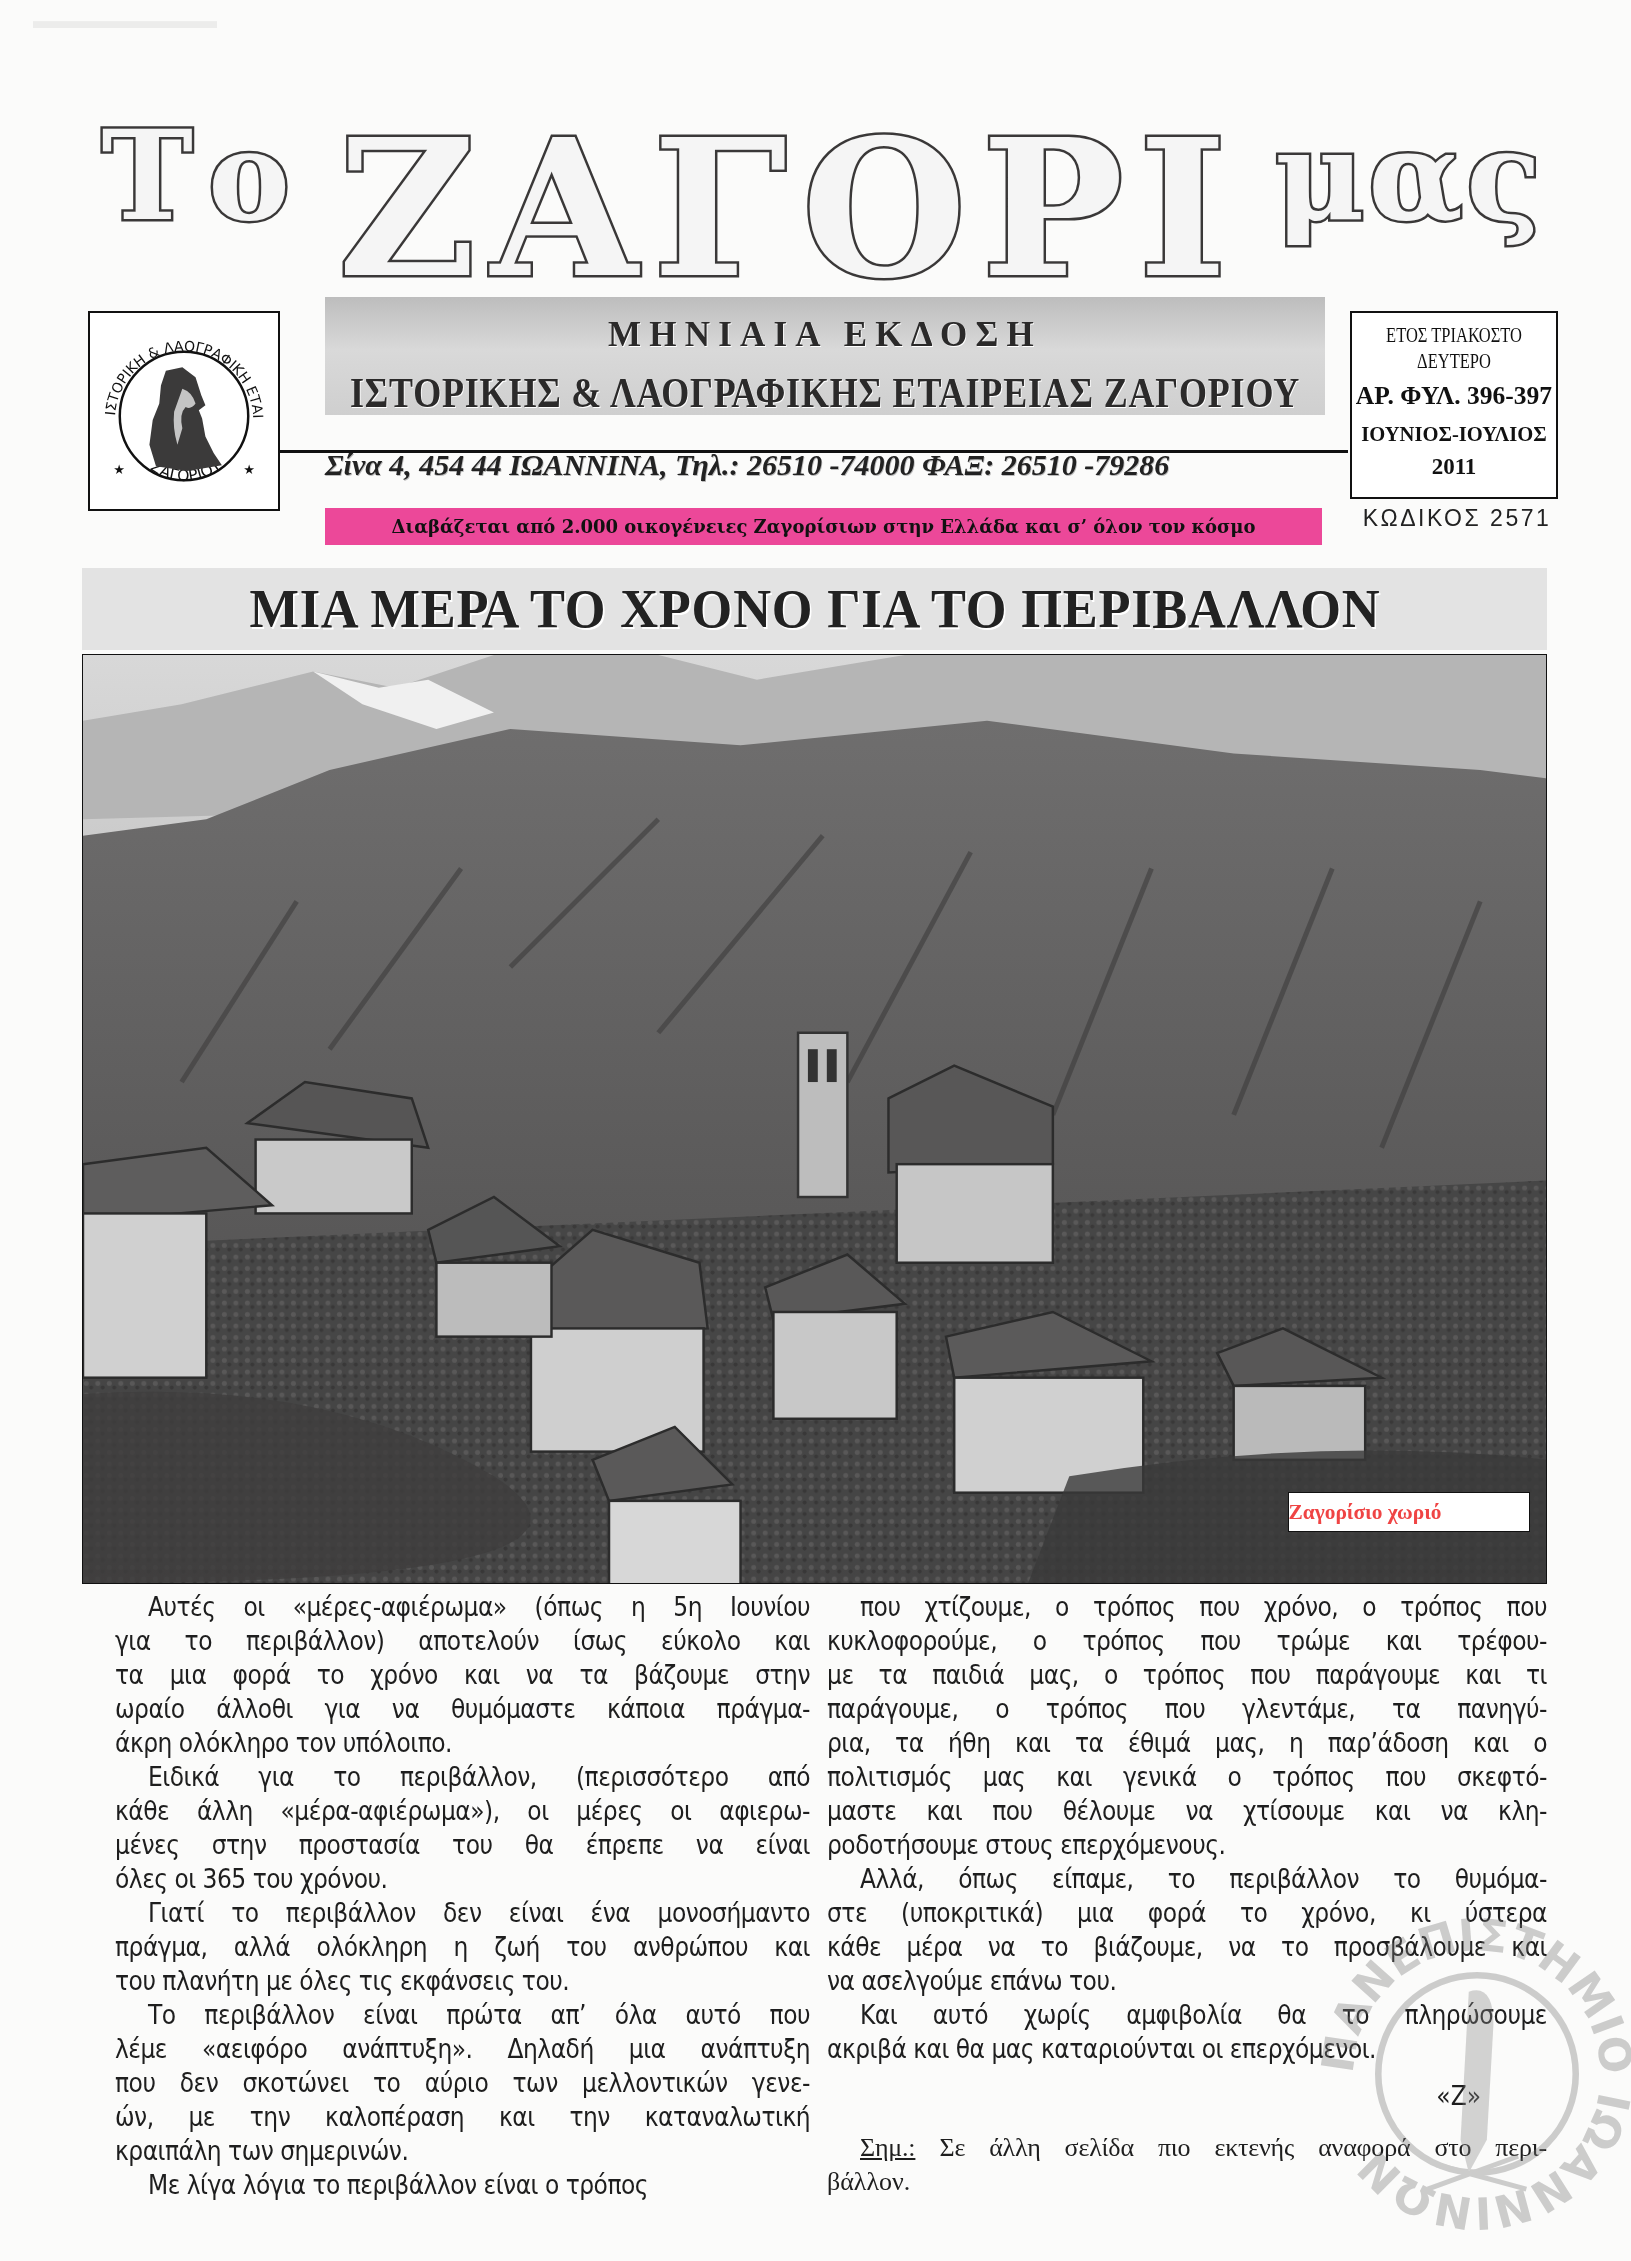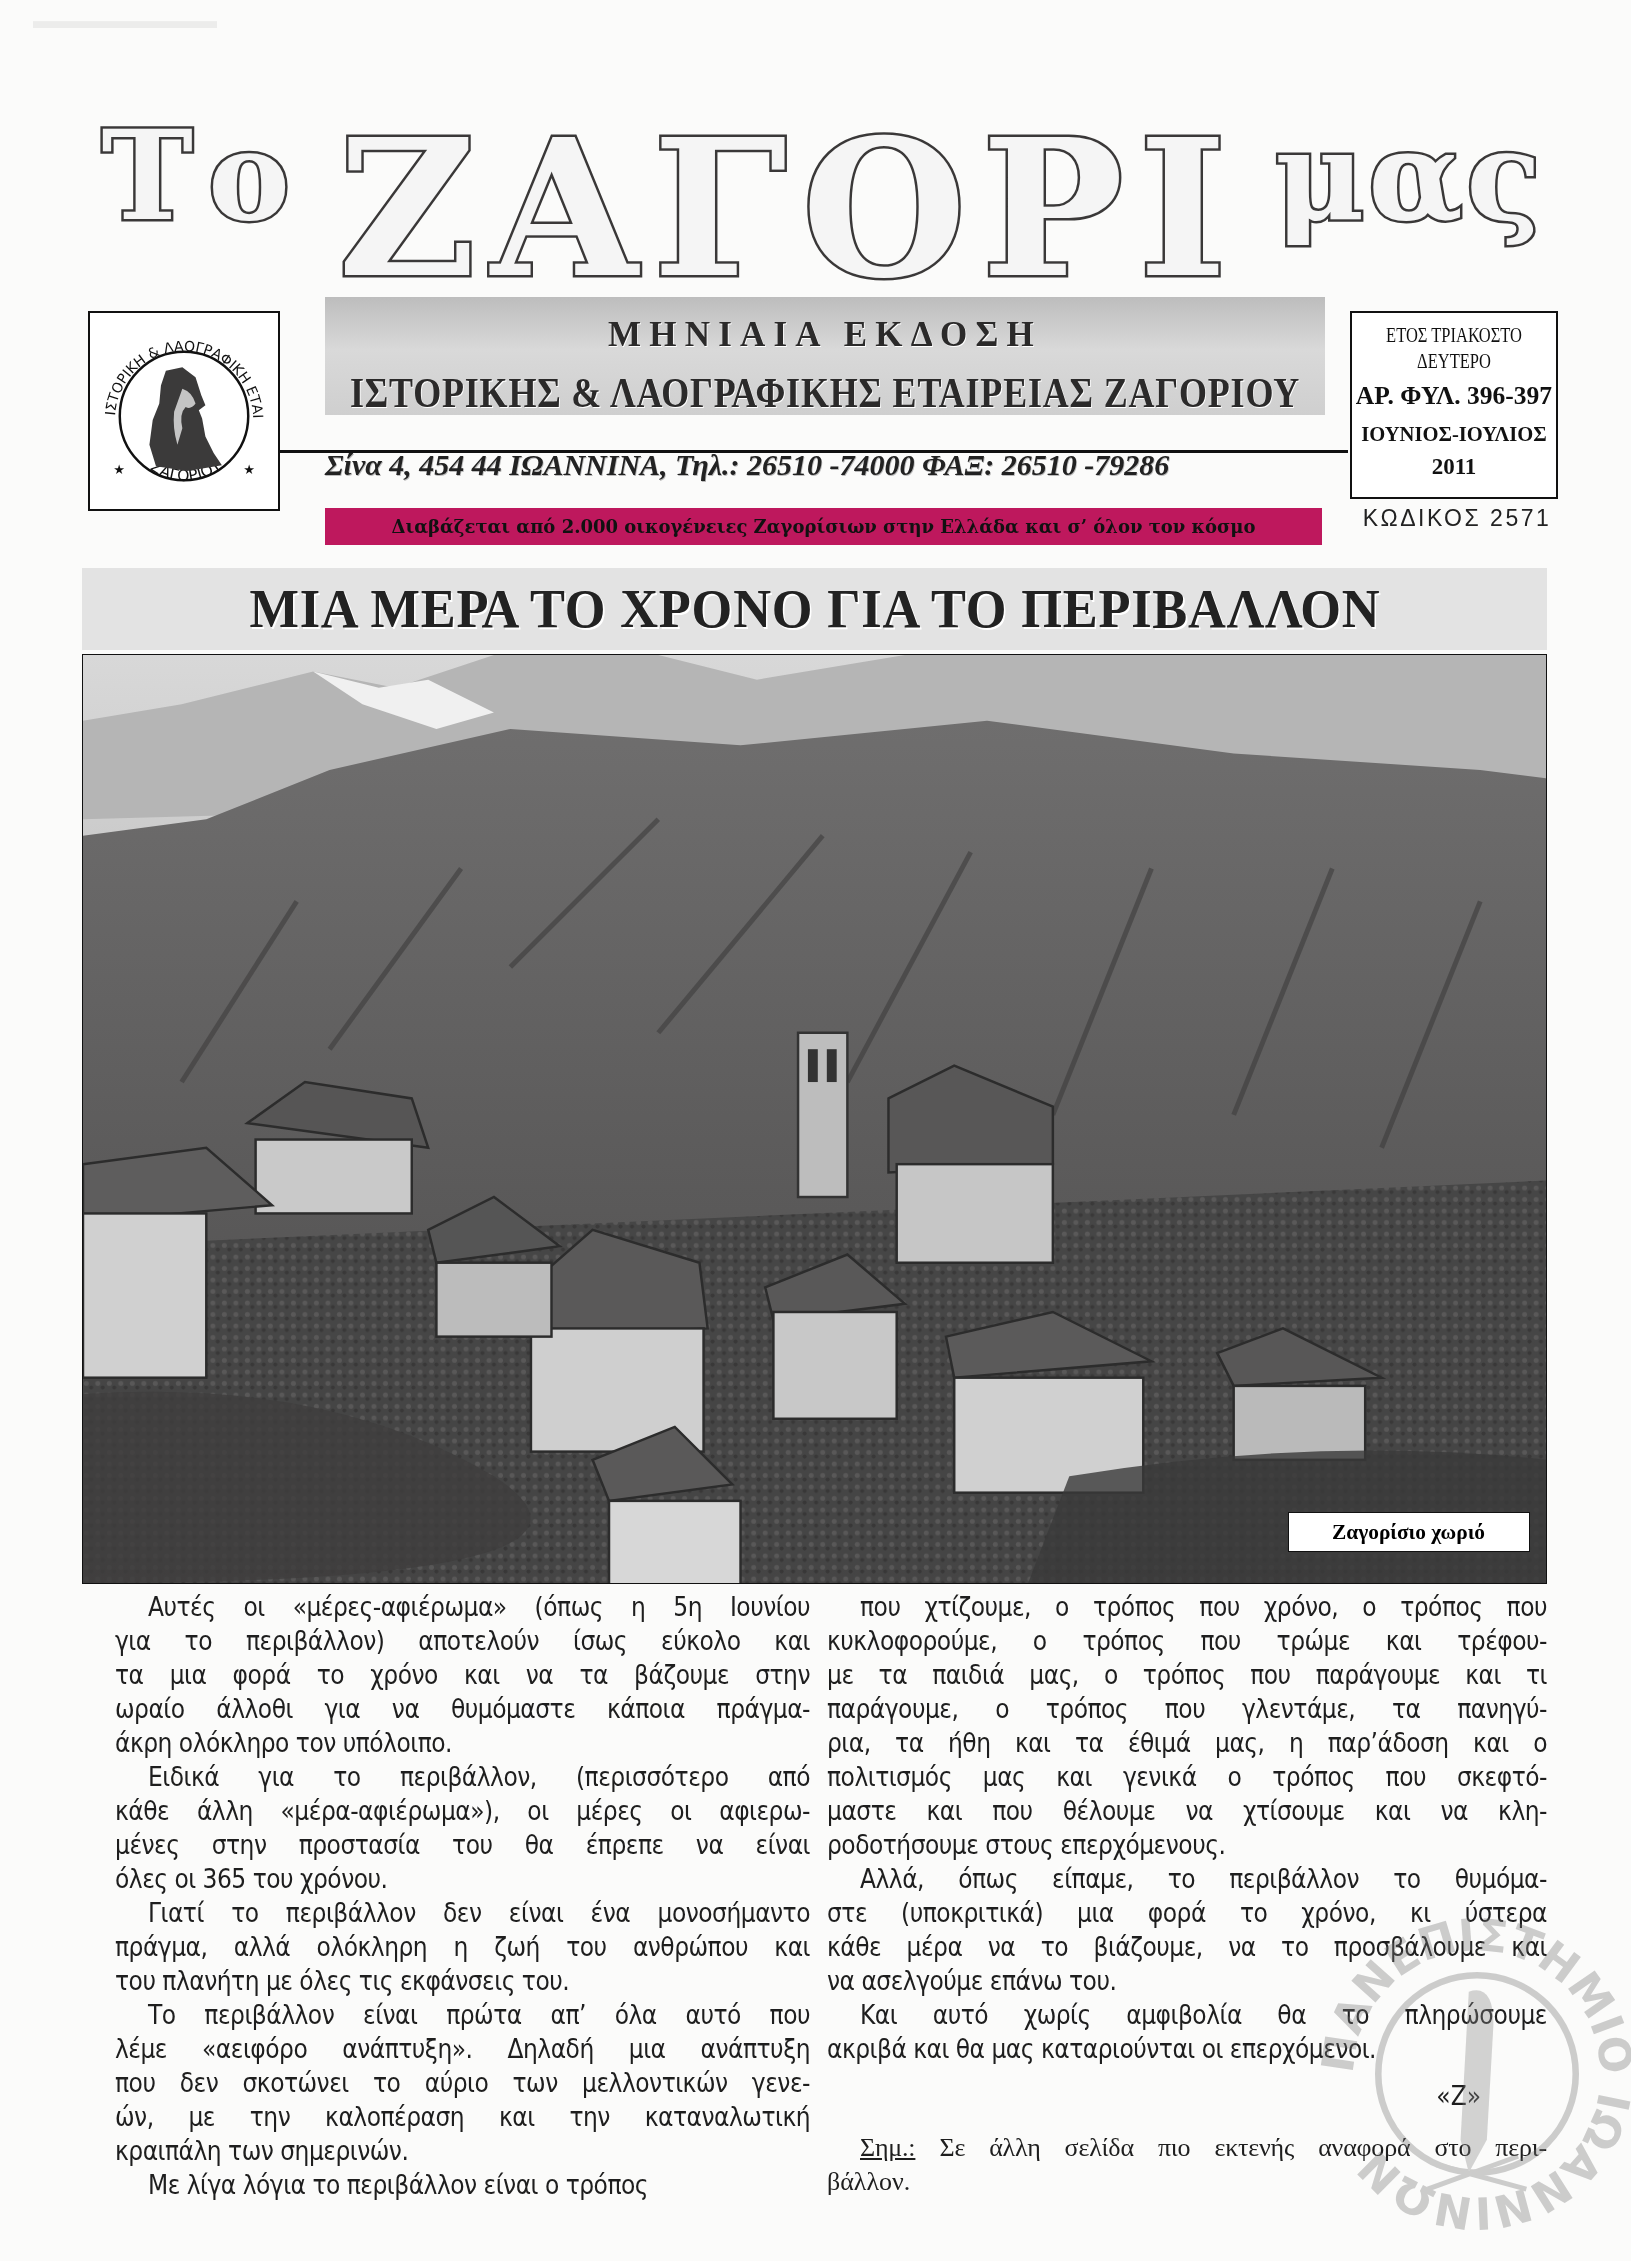--- a/index.html
+++ b/index.html
@@ -57,21 +57,21 @@
     transform: scaleY(1.15);
     text-shadow: 0.8px 0.8px 0 #fff;
   }
   .address {
     left: 325px; top: 448px; width: 1000px; 
     font-family: "Liberation Serif", serif; font-style: italic; font-weight: bold;
     font-size: 30px; color: #222; text-shadow: 0.8px 0.8px 0 #bbb;
   }
   .readership {
     left: 325px; top: 508px; width: 997px; height: 37px;
-    background: #be185d; text-align: center; line-height: 37px;
+    background: #ec4899; text-align: center; line-height: 37px;
     font-family: "DejaVu Serif", serif; font-weight: bold; font-size: 18px; color: #111;
   }
 
   
   .issue-box {
     left: 1350px; top: 311px; width: 204px; height: 184px;
     border: 2.5px solid #111; background: #fff; text-align: center;
     font-family: "Liberation Serif", serif; color: #111;
   }
   .issue-year-label { font-size: 16.5px; margin-top: 15px; transform: scaleY(1.3); }
@@ -96,23 +96,23 @@
   }
 
   
   .photo {
     left: 82px; top: 654px; width: 1465px; height: 930px;
     border: 1.6px solid #111; box-sizing: border-box; overflow: hidden;
     background: #555;
   }
   .photo svg { width: 100%; height: 100%; display: block; }
   .photo-caption {
-    right: 16.5px; bottom: 31px; width: 240px; height: 38px;
-    background: #fff; border: 1.6px solid #111; text-align: center; line-height: 38px;
-    font-family: "Liberation Serif", serif; font-weight: bold; font-size: 21.4px; color: #000000;
+    right: 16.5px; bottom: 51px; width: 240px; height: 38px;
+    background: #fff; border: 1.6px solid #111; text-align: left; line-height: 38px;
+    font-family: "Liberation Serif", serif; font-weight: bold; font-size: 21.4px; color: #ef4444;
   }
 
   
   .col {
     top: 1590px;
     font-family: "DejaVu Sans Condensed", "DejaVu Sans", sans-serif;
     font-size: 26px; line-height: 34px; color: #1e1e1e;
     text-align: justify;
   }
   .col-left { left: 115px; width: 695px; }

